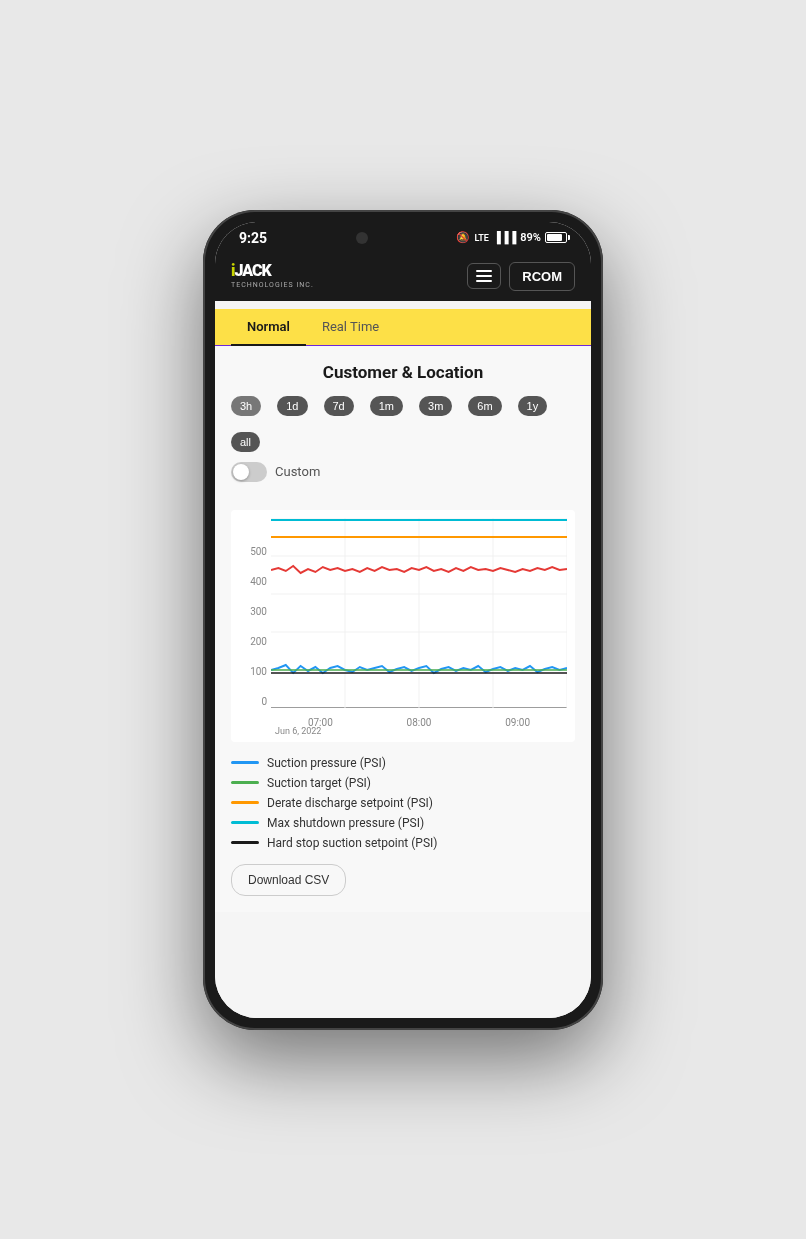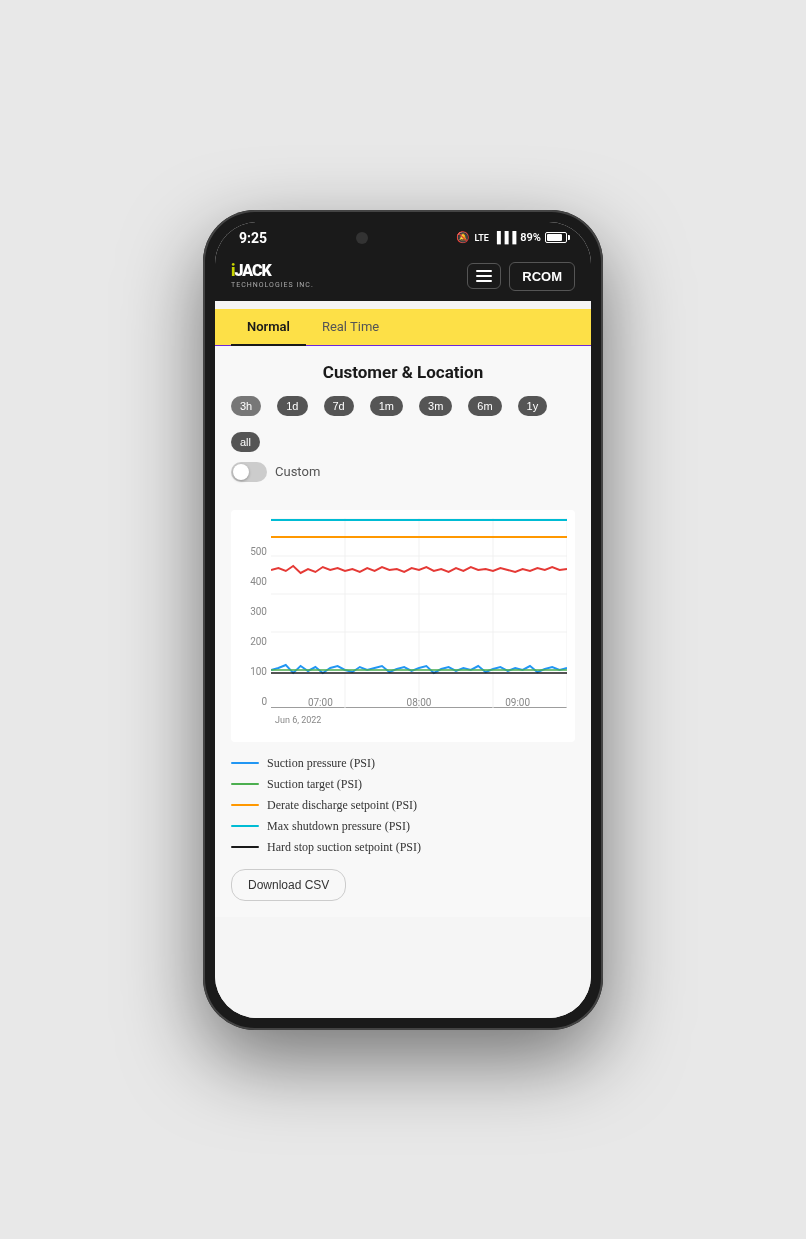--- a/index.html
+++ b/index.html
@@ -242,30 +242,30 @@
       margin-top: 20px;
     }
     .y-label { font-size: 10px; color: #888; }
     .chart-plot {
       position: absolute;
       left: 36px; right: 0; top: 0; bottom: 30px;
       background: #fff;
     }
     .x-axis {
       position: absolute;
-      bottom: 11px; left: 36px; right: 0;
+      bottom: 0; left: 36px; right: 0;
       height: 30px;
       display: flex;
       justify-content: space-around;
+      align-items: center;
     }
     .x-label { font-size: 10px; color: #888; }
     .x-date { font-size: 9px; color: #888; position: absolute; bottom: 2px; left: 4px; }
     .legend {
       margin-top: 4px;
-      font-family: Liberation Serif, serif;
     }
     .legend-item {
       display: flex;
       align-items: center;
       gap: 8px;
       margin-bottom: 6px;
       font-size: 12px;
       color: #333;
     }
     .legend-line {

